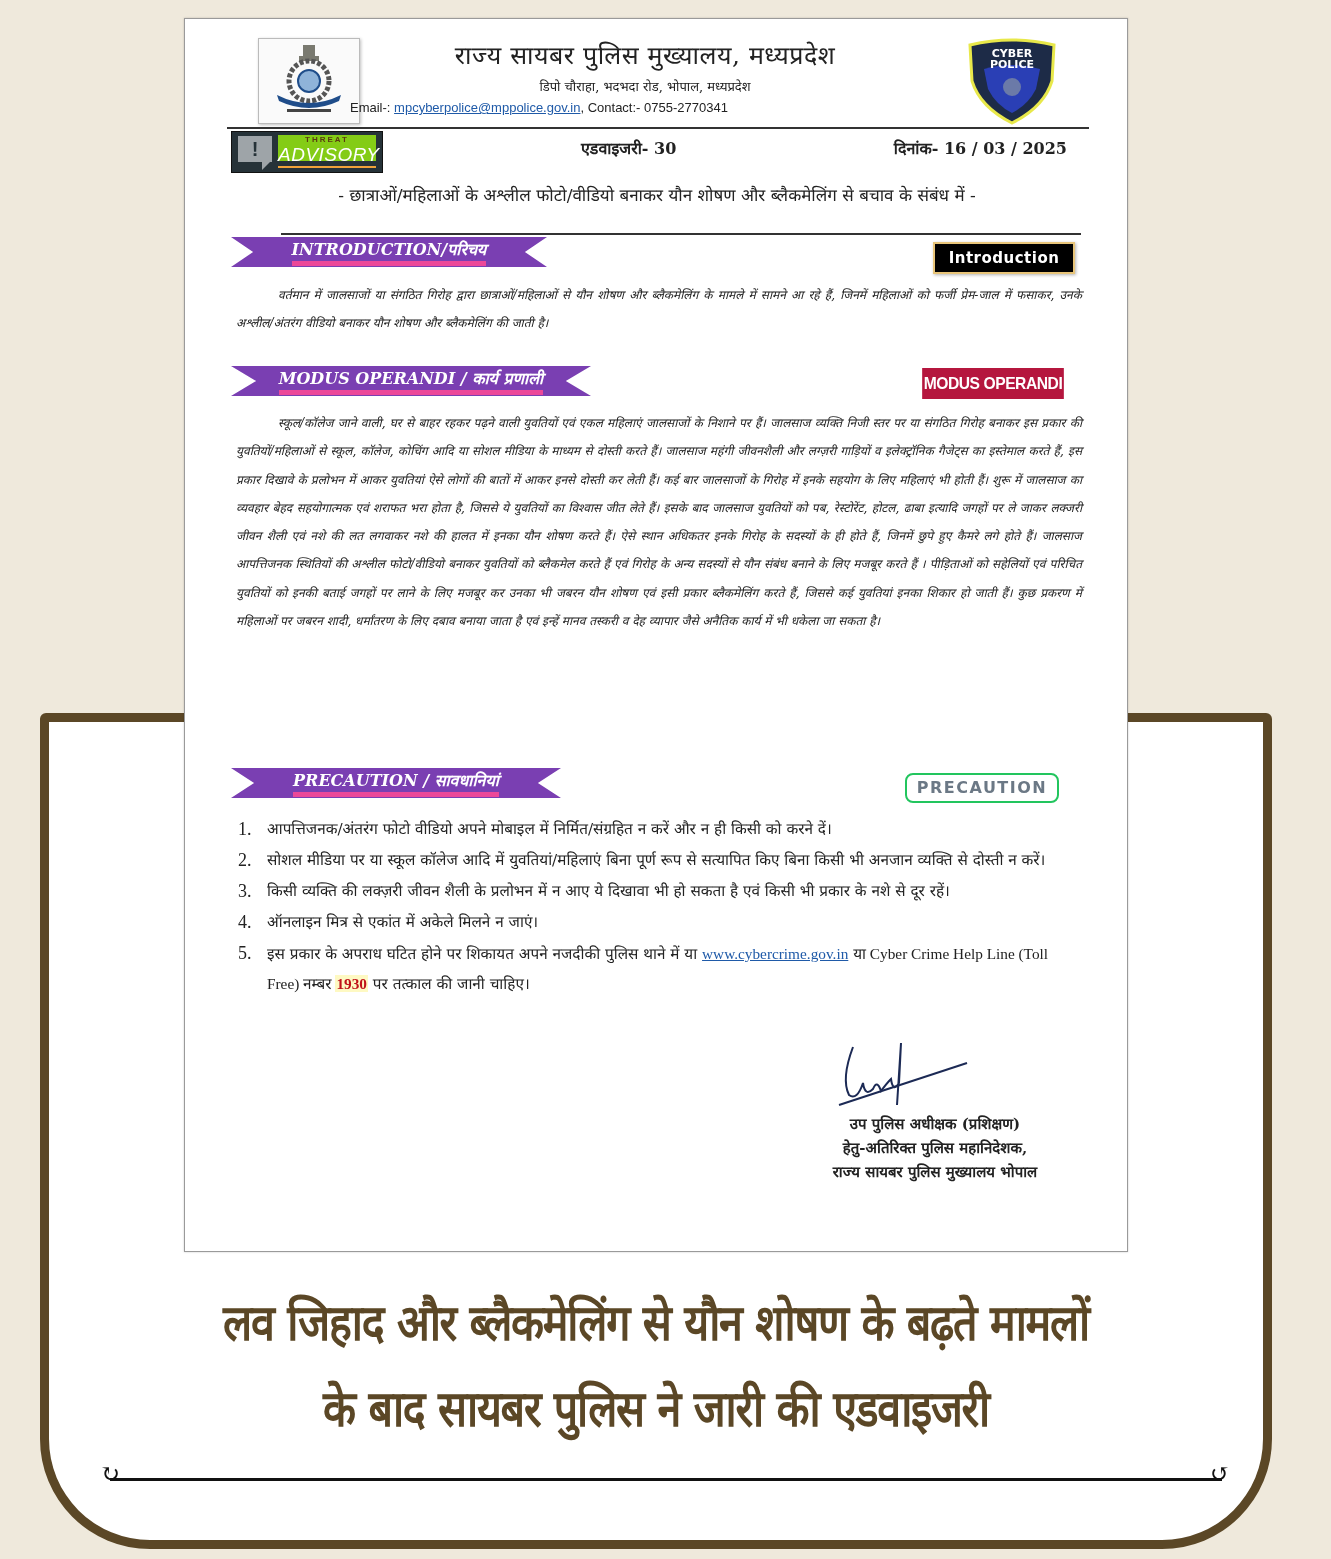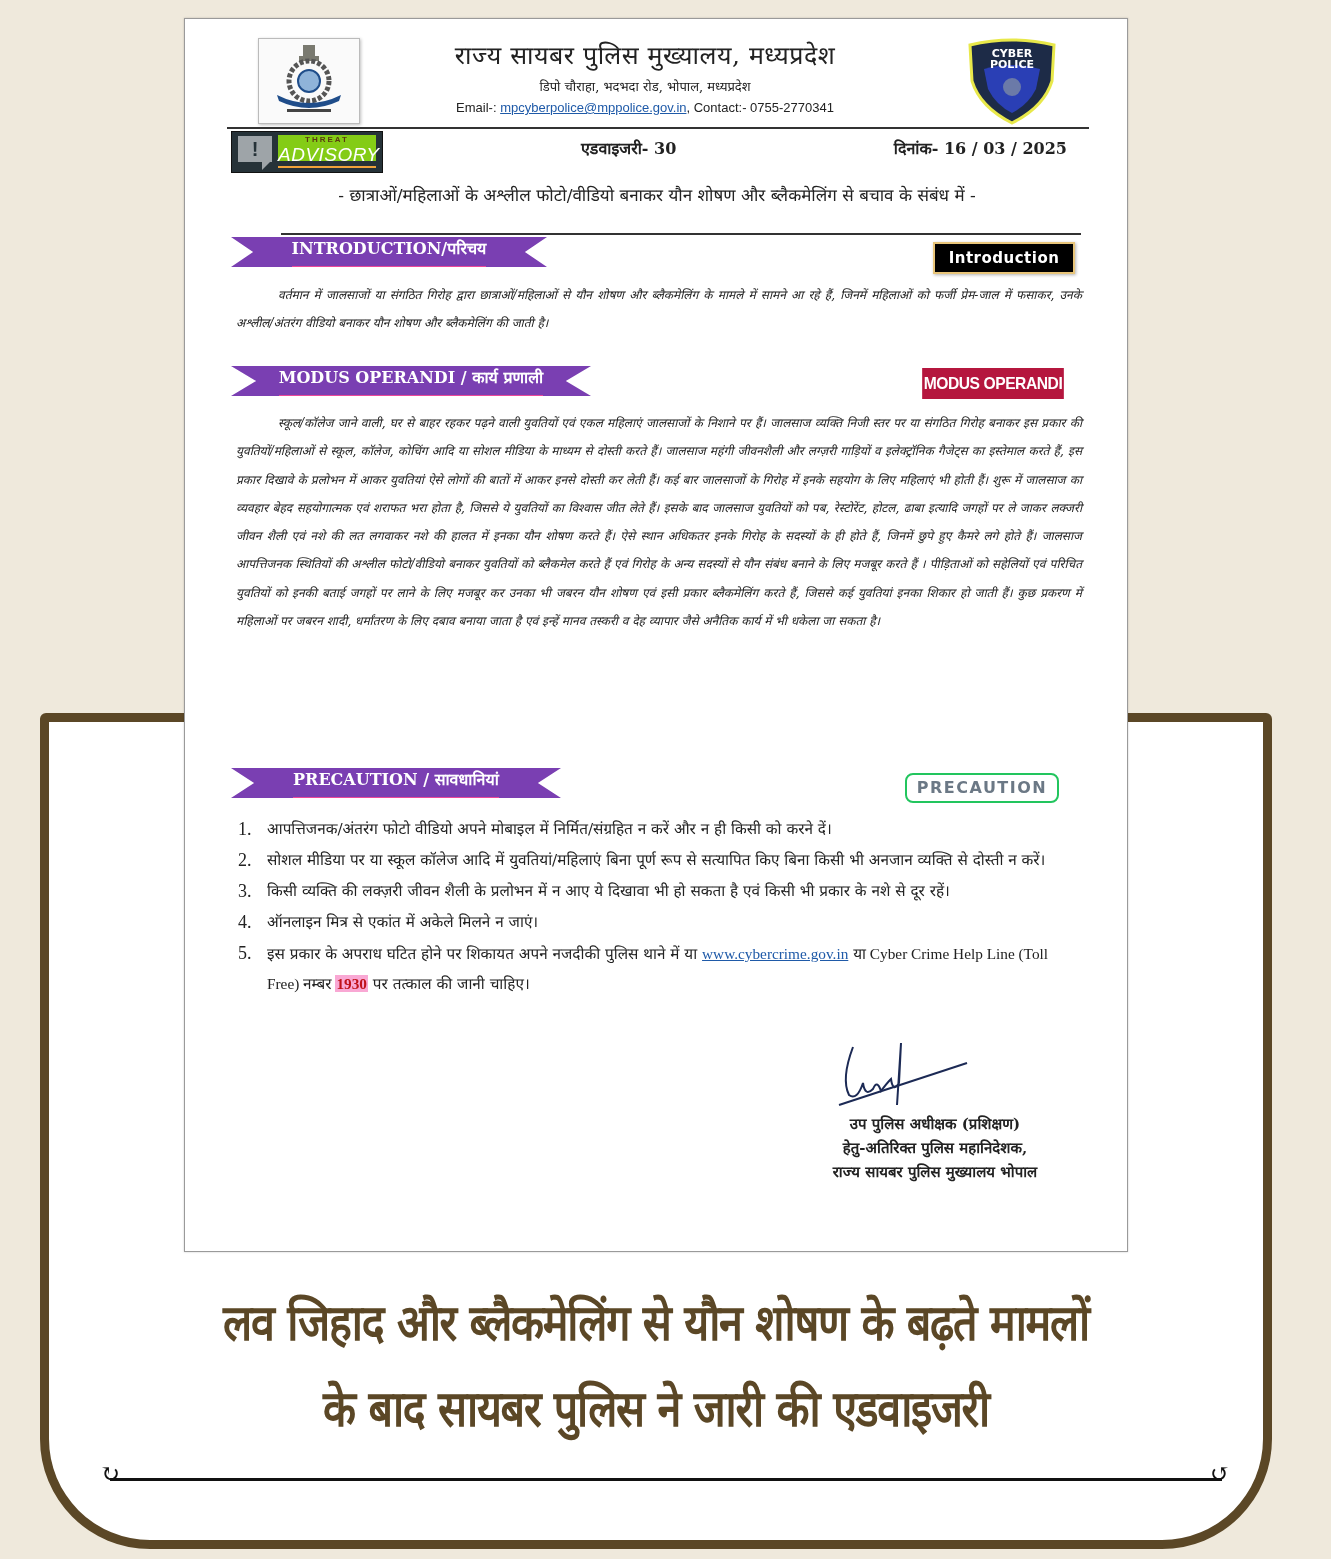--- a/index.html
+++ b/index.html
@@ -30,21 +30,21 @@
   }
   .hdr-title {
     position:absolute; left:180px; top:18px; width:560px; text-align:center;
     font-size:25px; letter-spacing:0.5px; color:#222;
   }
   .hdr-addr {
     position:absolute; left:180px; top:58px; width:560px; text-align:center;
     font-size:13px; color:#222;
   }
   .hdr-contact {
-    position:absolute; left:180px; top:81px; width:560px; text-align:center;
+    position:absolute; left:165px; top:81px; width:560px; 
     font-family:"Liberation Sans", sans-serif; font-size:13px; color:#222;
   }
   .hdr-contact a { color:#1f5aa8; text-decoration:underline; }
   .hdr-rule { position:absolute; left:42px; top:108px; width:862px; height:2px; background:#333; }
   .threat {
     position:absolute; left:46px; top:112px; width:150px; height:40px; background:#263238;
     border:1px solid #111;
   }
   .threat .bubble {
     position:absolute; left:6px; top:4px; width:34px; height:26px; background:#9ea4a8;
@@ -68,21 +68,21 @@
     position:absolute; left:0; top:164px; width:944px; text-align:center;
     font-size:17px; color:#222;
   }
   .sec-rule { position:absolute; left:96px; top:214px; width:800px; height:2px; background:#333; }
   .ribbon {
     position:absolute; height:30px; background:#7a3fb2; color:#fff;
     clip-path:polygon(0 0,100% 0,93% 50%,100% 100%,0 100%,7% 50%);
     display:flex; align-items:center; justify-content:center;
     font-size:16px; font-weight:bold;
   }
-  .ribbon span { border-bottom:1px solid #ec4899; padding-bottom:7px; }
+  .ribbon span { border-bottom:5px solid #ec4899; padding-bottom:1px;font-style:italic; }
   .badge-intro {
     position:absolute; left:748px; top:223px; width:138px; height:28px;
     background:#000000; border:2px solid #e8c57a; color:#fff;
     font:bold 15px "DejaVu Sans", sans-serif; text-align:center; line-height:28px; letter-spacing:0.5px;
     box-shadow:1px 1px 3px rgba(0,0,0,0.3);
   }
   .badge-modus {
     position:absolute; left:731px; top:349px; width:154px; height:31px; background:#b5163e;
     color:#fff; font:bold 17px "Liberation Sans", sans-serif; text-align:center; line-height:31px;
     letter-spacing:-0.5px; transform:scaleX(0.92);
@@ -93,21 +93,21 @@
     font:bold 16px "DejaVu Sans", sans-serif; text-align:center; line-height:26px; letter-spacing:1.5px;
   }
   .para {
     position:absolute; left:51px; width:846px; font-size:12px; line-height:28.3px; color:#222;
     text-align:justify; text-indent:42px;font-style:italic;
   }
   .plist { position:absolute; left:51px; top:796px; width:846px; margin:0; padding:0; list-style:none; font-size:15.3px; color:#222; }
   .plist li { position:relative; padding-left:31px; line-height:29px; margin-bottom:2px; }
   .plist .num { position:absolute; left:2px; top:0; font-family:"Liberation Serif", serif; font-size:18px; }
   .plist a { color:#1f5aa8; text-decoration:underline; font-family:"Liberation Serif", serif; }
-  .plist .hl { background:#f9a8d4; color:#c0121a; font-weight:bold; font-family:"Liberation Serif", serif; padding:0 1px; }
+  .plist .hl { background:#fef9c3; color:#c0121a; font-weight:bold; font-family:"Liberation Serif", serif; padding:0 1px; }
   .latin { font-family:"Liberation Serif", serif; }
   .signature { position:absolute; left:650px; top:1020px; width:140px; height:70px; }
   .sign-block { position:absolute; left:610px; top:1093px; width:280px; text-align:center; font-size:15px; line-height:24px; font-weight:bold; color:#222; }
   .headline {
     position:absolute; left:40px; top:1280px; width:1232px; text-align:center;
     font:bold 50px "DejaVu Sans", sans-serif; color:#5b4726; line-height:86px; letter-spacing:-1.5px;
     transform:scaleX(0.86); transform-origin:center;
   }
   .divider-line { position:absolute; left:110px; top:1478px; width:1112px; height:3px; background:#111; }
   .curl { position:absolute; top:1460px; font-size:24px; color:#111; }

